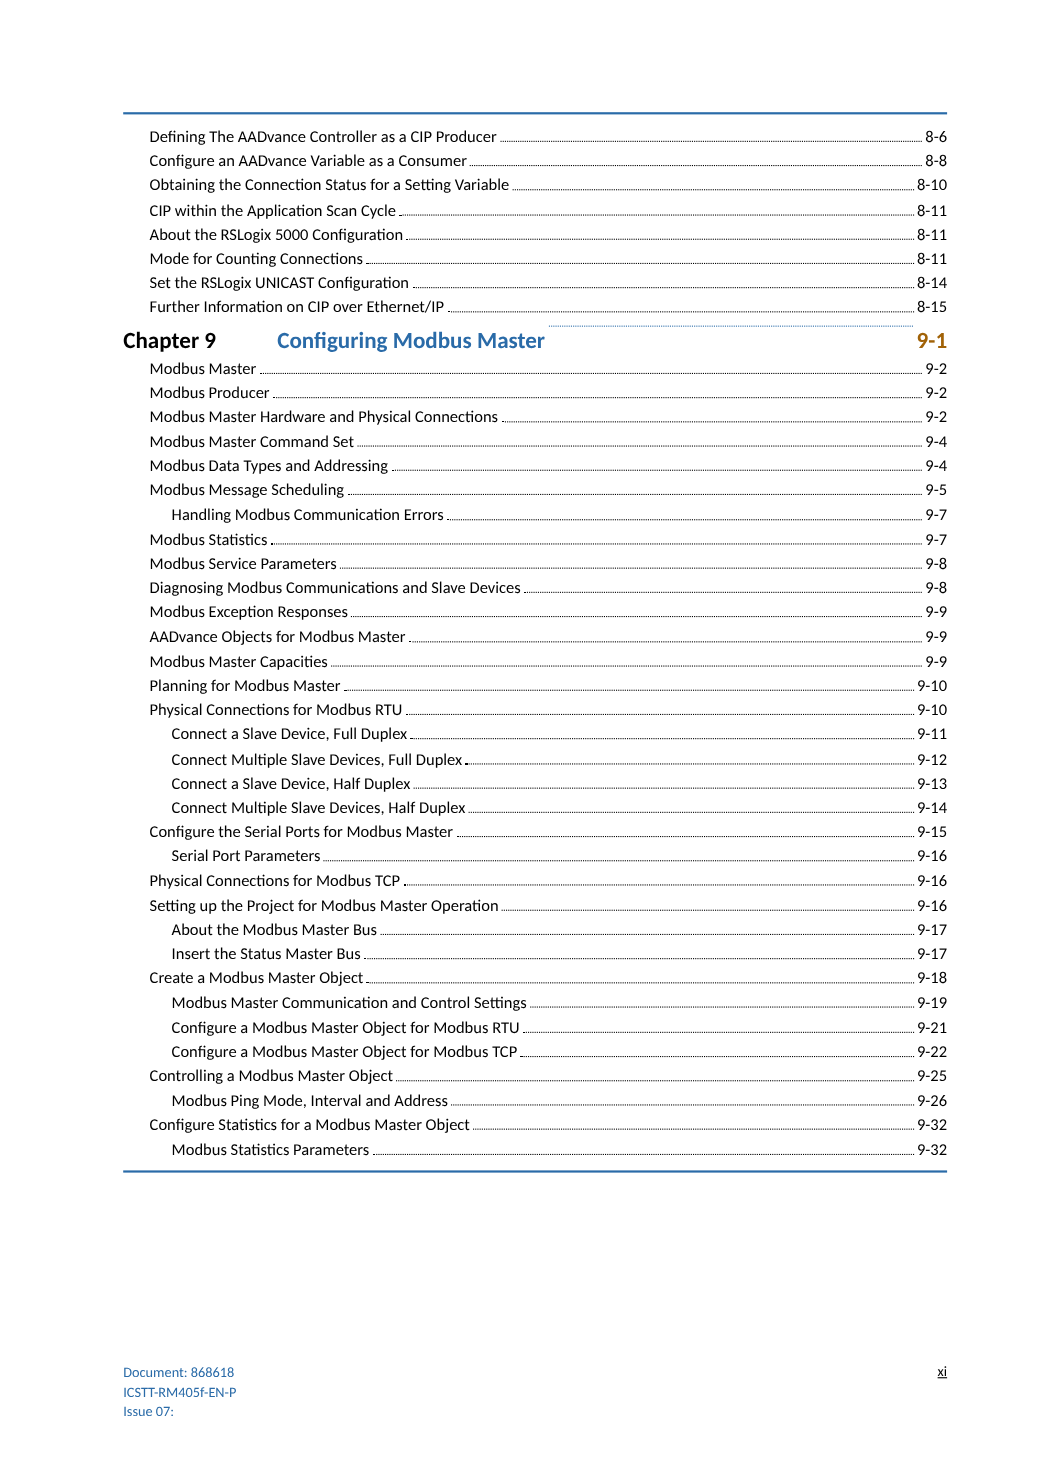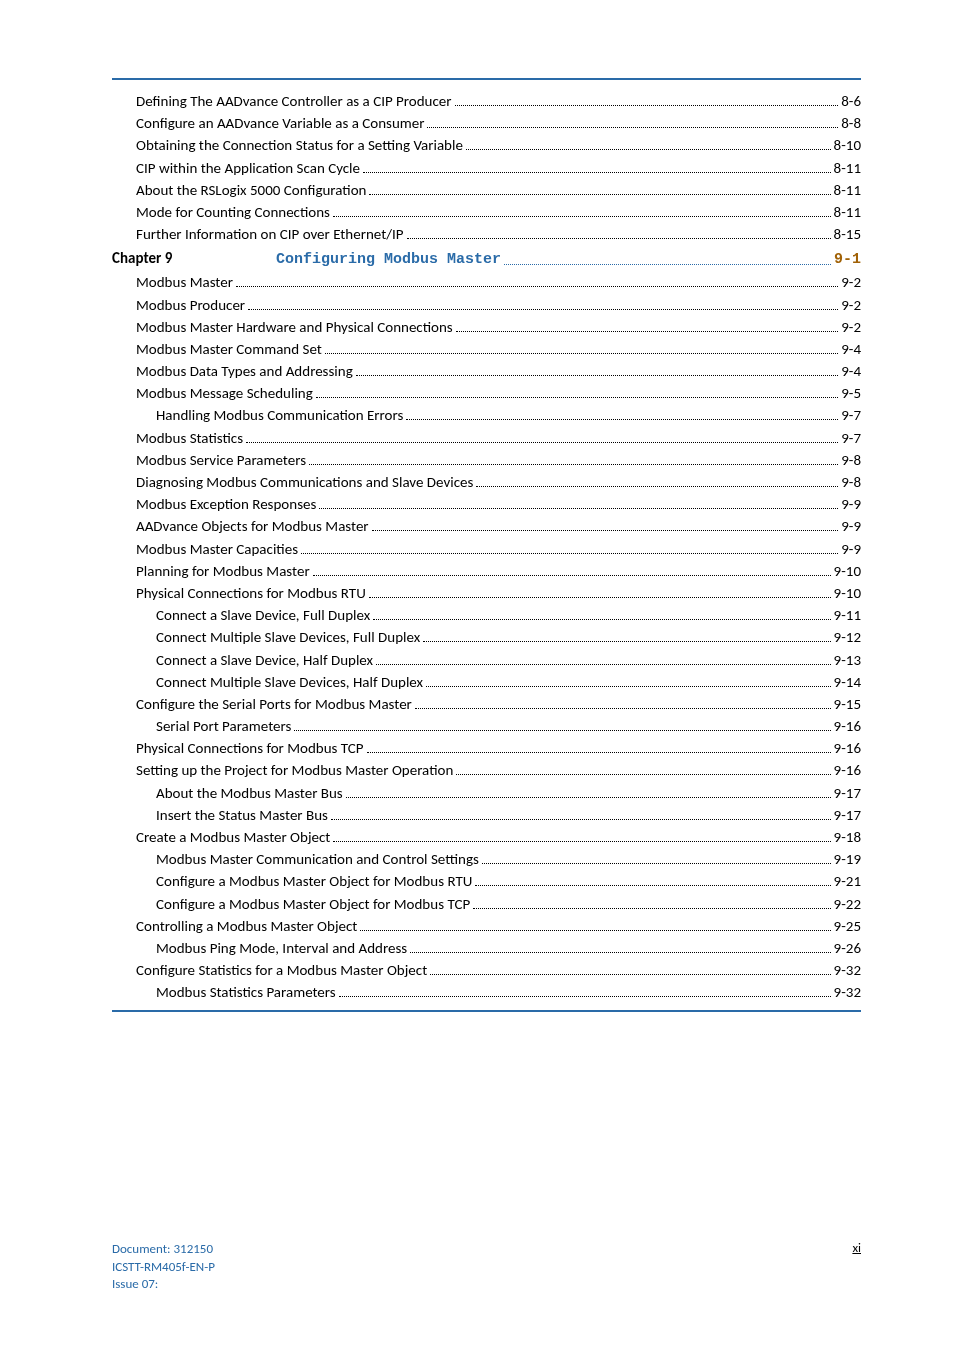--- a/index.html
+++ b/index.html
@@ -7,21 +7,21 @@
     font-family: "Gill Sans", "Gill Sans MT", Calibri, "Segoe UI", sans-serif;
     background: #fff;
     color: #000;
     width: 954px;
     height: 1349px;
     position: relative;
   }
   .page {
     width: 954px;
     height: 1043px;
-    padding: 78px 93px 60px 112px;
+    padding: 102px 93px 60px 112px;
   }
   .rule {
     height: 2px;
     background: #2a6ba8;
     margin-bottom: 14px;
   }
   .rule-bottom {
     height: 2px;
     background: #2a6ba8;
     margin-top: 10px;
@@ -44,25 +44,24 @@
   }
   .toc-line .pg { flex: 0 0 auto; }
   .lvl1 { padding-left: 24px; }
   .lvl2 { padding-left: 44px; }
   .lvl3 { padding-left: 44px; }
   .chapter-row {
     display: flex;
     align-items: baseline;
     margin-top: 6px;
     margin-bottom: 7px;
-    font-size: 15px;
-    gap: 24px;
+    font-size: 21px;
   }
   .chapter-row .chap { font-weight: 700; color: #000; flex: 0 0 auto; width: 140px; }
-  .chapter-row .title-wrap { flex: 1 1 auto; display: flex; align-items: flex-end; font-family: Liberation Mono, monospace; }
+  .chapter-row .title-wrap { flex: 1 1 auto; display: flex; align-items: flex-start; }
   .chapter-row .title { color: #2a6ba8; font-weight: 700; flex: 0 0 auto; }
   .chapter-row .dots {
     flex: 1 1 auto;
     border-bottom: 1.5px dotted #2a6ba8;
     margin: 0 3px 3px 3px;
   }
   .chapter-row .pg { color: #a16207; font-weight: 700; flex: 0 0 auto; }
   .footer {
     position: absolute;
     bottom: 56px;
@@ -107,20 +106,25 @@
         <span class="label">About the RSLogix 5000 Configuration</span>
         <span class="dots"></span>
         <span class="pg">8-11</span>
       </div>
       <div class="toc-line lvl1">
         <span class="label">Mode for Counting Connections</span>
         <span class="dots"></span>
         <span class="pg">8-11</span>
       </div>
       <div class="toc-line lvl1">
+        <span class="label">Set the RSLogix UNICAST Configuration</span>
+        <span class="dots"></span>
+        <span class="pg">8-14</span>
+      </div>
+      <div class="toc-line lvl1">
         <span class="label">Further Information on CIP over Ethernet/IP</span>
         <span class="dots"></span>
         <span class="pg">8-15</span>
       </div>
     </div>
 
   <div class="chapter-row">
     <span class="chap">Chapter 9</span>
     <span class="title-wrap">
       <span class="title">Configuring Modbus Master</span>
@@ -295,18 +299,18 @@
         <span class="dots"></span>
         <span class="pg">9-32</span>
       </div>
     </div>
 
   <div class="rule-bottom"></div>
 </div>
 
 <div class="footer">
   <div class="left">
-    <div>Document: 312150</div>
+    <div>Document: 868618</div>
     <div>ICSTT-RM405f-EN-P</div>
     <div>Issue 07:</div>
   </div>
   <div class="right">xi</div>
 </div>
 
 </body></html>

